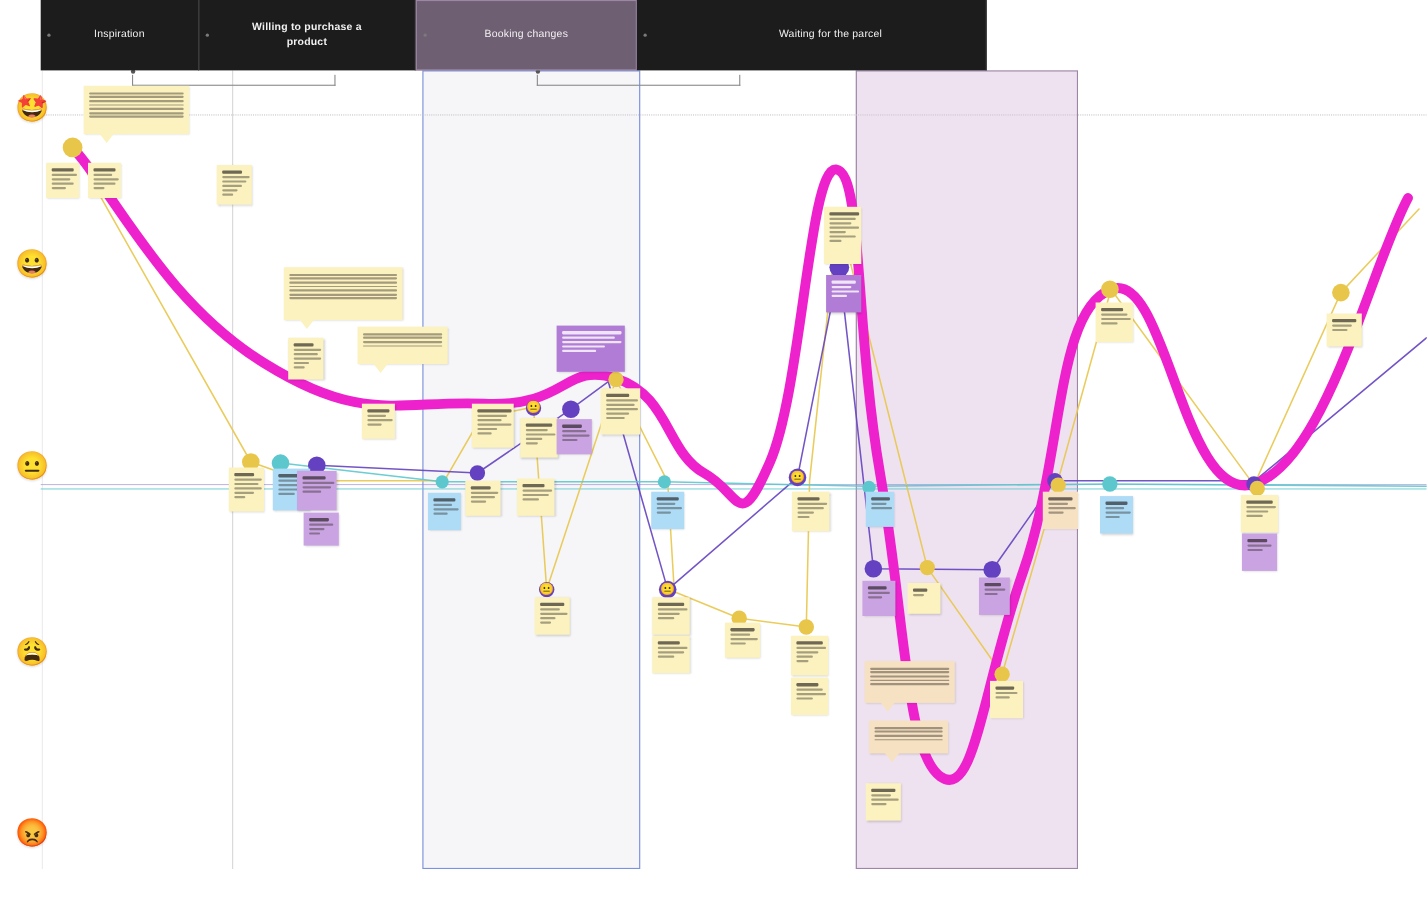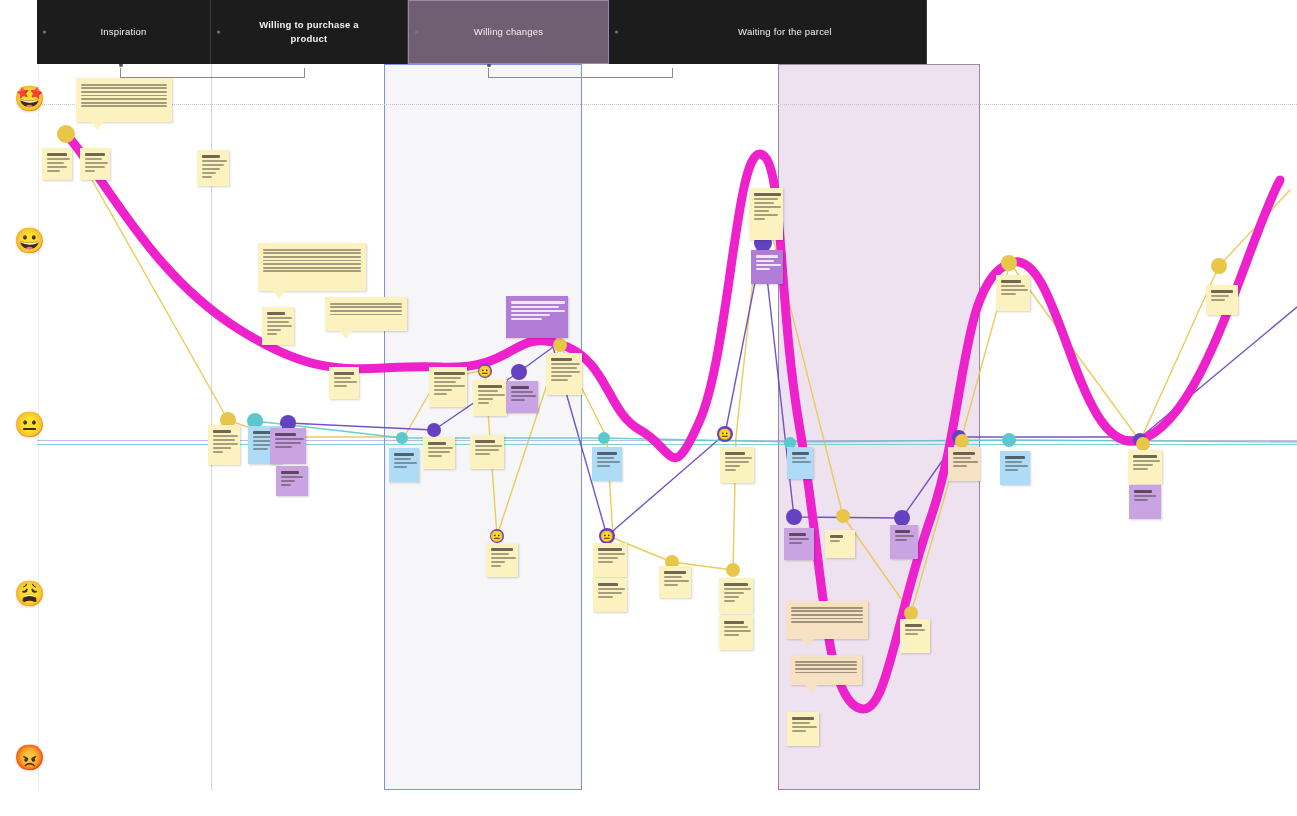--- a/index.html
+++ b/index.html
@@ -457,32 +457,32 @@
 
   <div class="emo-col">
       <div class="emo" style="top: 83px;">🤩</div>
       <div class="emo" style="top: 225px;">😀</div>
       <div class="emo" style="top: 409px;">😐</div>
       <div class="emo" style="top: 578px;">😩</div>
       <div class="emo" style="top: 742px;">😡</div>
     </div>
 
   <div class="header-strip">
-      <div class="phase-head" style="width: 174px;">
+      <div class="phase-head" style="width: 144px;">
         <span class="dot-handle"></span>
         <span style="white-space: pre-line;">Inspiration</span>
       </div>
       <div class="phase-head" style="width: 197px; font-weight: bold;">
         <span class="dot-handle"></span>
         <span style="white-space: pre-line;">Willing to purchase a
 product</span>
       </div>
       <div class="phase-head selected-purple" style="width: 201px;">
         <span class="dot-handle"></span>
-        <span style="white-space: pre-line;">Willing changes</span>
+        <span style="white-space: pre-line;">Booking changes</span>
       </div>
       <div class="phase-head" style="width: 318px;">
         <span class="dot-handle"></span>
         <span style="white-space: pre-line; margin-left: 35px;">Waiting for the parcel</span>
       </div>
     </div>
 
 </div>
 
 </body></html>

